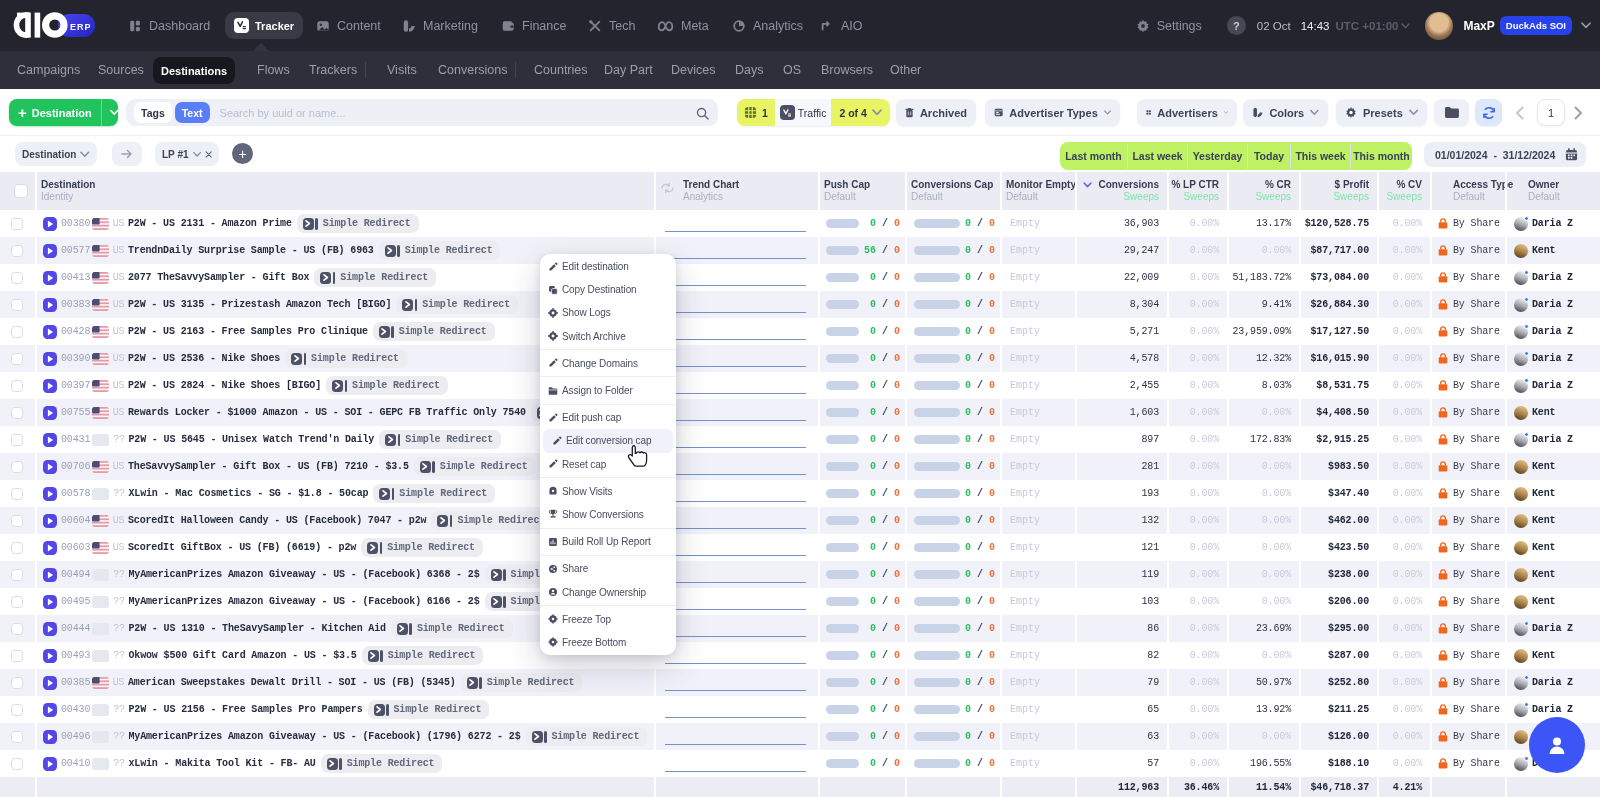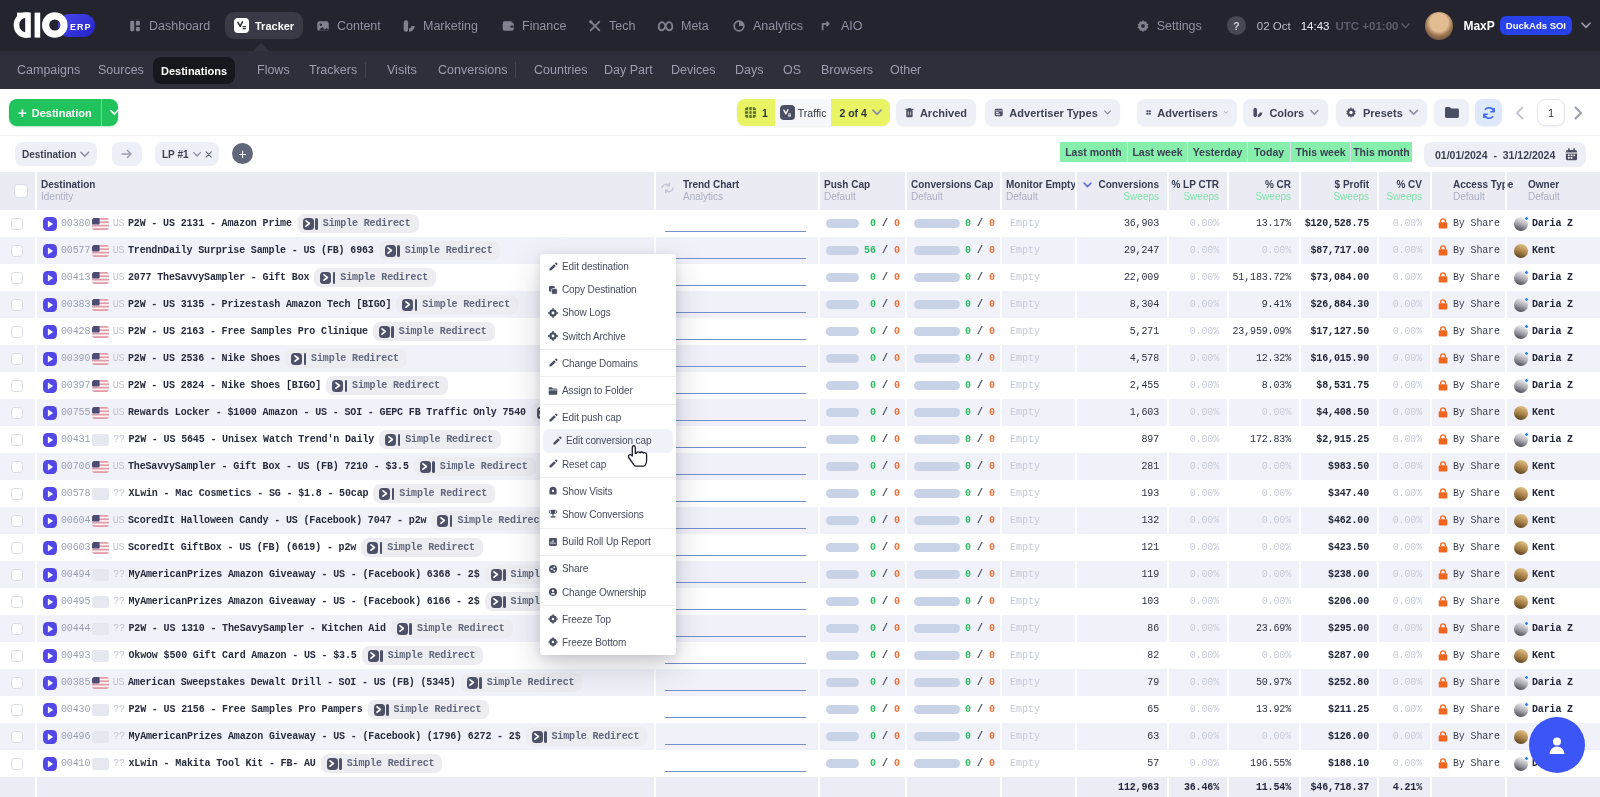--- a/index.html
+++ b/index.html
@@ -45,21 +45,21 @@
 .y2{background:#e9f464;padding:0 8px;gap:5px}
 .tbtn{position:absolute;top:10px;height:27px;background:#eef0f7;border-radius:8px;display:flex;align-items:center;gap:6px;padding:0 9px;font-size:11px;font-weight:bold;color:#3c4254;box-shadow:0 1px 2px rgba(40,40,80,.06);white-space:nowrap}
 .tbtn.ctr{justify-content:center;padding:0}
 .tbtn.blue{background:#dde8fb}
 .pgchev{position:absolute;top:17px}
 .pgbox{position:absolute;left:1537px;top:10px;width:28px;height:27px;background:#fff;border:1px solid #e4e7ef;border-radius:8px;display:flex;align-items:center;justify-content:center;font-size:11px;color:#2f3547;box-shadow:0 1px 2px rgba(40,40,80,.06)}
 .filters{position:absolute;left:0;top:136px;width:1600px;height:36px;background:#fff}
 .fchip{position:absolute;top:6px;height:24px;background:#eef0f7;border-radius:8px;display:flex;align-items:center;gap:4px;padding:0 7px;font-size:10px;font-weight:bold;color:#3c4254;white-space:nowrap}
 .fchip.ctr{justify-content:center;padding:0}
 .pluscirc{position:absolute;left:232px;top:7px;width:21px;height:21px;border-radius:50%;background:#61677a;color:#fff;font-size:14px;display:flex;align-items:center;justify-content:center}
-.dseg{position:absolute;left:1060px;top:6px;height:20px;background:#86efac;border-radius:0;display:flex;align-items:center;overflow:hidden}
+.dseg{position:absolute;left:1060px;top:6px;height:28px;background:#bef264;border-radius:8px;display:flex;align-items:center;overflow:hidden}
 .dseg span{display:inline-flex;align-items:center;justify-content:center;font-size:10.5px;font-weight:bold;color:#3c4254;height:25px;border-left:1px solid #dcdfe9;white-space:nowrap}
 .dseg span:first-child{border-left:none}
 .dchip{position:absolute;left:1424px;top:6px;width:162px;height:25px;background:#edeff6;border-radius:8px;display:flex;align-items:center;justify-content:space-between;padding:0 8px 0 11px;font-size:10.5px;font-weight:bold;color:#3c4254}
 .table{position:absolute;left:0;top:172px;width:1600px}
 .thead{display:flex;height:38px;background:#ebecf3}
 .th{position:relative;padding-top:6px}
 .th.c0{padding:0}
 .h1{font-size:10px;font-weight:bold;color:#363c52;line-height:13px;white-space:nowrap}
 .h2{font-size:10px;line-height:12px;white-space:nowrap}
 .df{color:#a9aec2}
@@ -129,21 +129,21 @@
 .num.gray{color:#c7cbd9}
 .num.bold{font-weight:bold;color:#22273a}
 .td.c11{padding-left:6px;gap:5px}
 .bys{font-family:"Liberation Mono",monospace;font-size:10px;color:#353a4c;letter-spacing:-.15px}
 .td.c12{padding-left:7px;gap:4px}
 .avx{width:14px;height:14px;border-radius:50%;position:relative;flex:none}
 .avd{background:linear-gradient(200deg,#ebebed 15%,#a8a8b0 52%,#4b4b55 90%)}
 .avk{background:linear-gradient(200deg,#dcba7e 15%,#a67f46 55%,#55401f 92%)}
 .avd .dot{position:absolute;right:-1px;top:-1px;width:5px;height:5px;border-radius:50%;background:#3b82f6;border:1px solid #fff}
 .own{font-family:"Liberation Mono",monospace;font-size:10px;font-weight:bold;color:#22273a;letter-spacing:-.15px}
-.menu{position:absolute;left:540px;top:254px;width:136px;background:#fff;border-radius:3px;box-shadow:0 12px 32px rgba(40,42,70,.22),0 2px 8px rgba(40,42,70,.12);padding:1px 0;z-index:30}
+.menu{position:absolute;left:540px;top:254px;width:136px;background:#fff;border-radius:10px;box-shadow:0 12px 32px rgba(40,42,70,.22),0 2px 8px rgba(40,42,70,.12);padding:1px 0;z-index:30}
 .mitem{height:23.2px;display:flex;align-items:center;gap:4px;padding-left:8px;font-size:10px;letter-spacing:-.1px;color:#474c5f;white-space:nowrap}
 .mitem.hov{background:#f1f2f9;border-radius:6px;margin:0 3px;padding-left:9px}
 .mi{width:10px;height:10px;flex:none}
 .mdiv{height:1px;background:#ededf2;margin:1.5px 0}
 .fab{position:absolute;left:1529px;top:717px;width:56px;height:56px;border-radius:50%;background:#3b55f6;display:flex;align-items:center;justify-content:center;z-index:40}
 .cursor{position:absolute;left:626px;top:444px;z-index:50}
 </style></head>
 <body>
 <div class="nav">
 <svg class="logosvg" width="92" height="27" viewBox="0 0 92 27">
@@ -278,20 +278,29 @@
   </div>
 <div class="toolbar">
 <div class="gbtn">
       <span class="gplus">+</span>
       <span>Destination</span>
       <span class="gsep"></span>
       <svg width="10" height="7" viewBox="0 0 10 7">
         <path d="M1 1.2 5 5.4 9 1.2" fill="none" stroke="#fff" stroke-width="1.8" stroke-linecap="round" stroke-linejoin="round"></path>
       </svg>
     </div>
+<div class="search">
+      <span class="tag tags">Tags</span>
+      <span class="tag text">Text</span>
+      <span class="ph">Search by uuid or name...</span>
+      <span class="magn"><svg width="13" height="13" viewBox="0 0 14 14">
+          <circle cx="6" cy="6" r="4.4" fill="none" stroke="#5f6574" stroke-width="1.5"></circle>
+          <path d="M9.4 9.4 13 13" stroke="#5f6574" stroke-width="1.5" stroke-linecap="round"></path>
+        </svg></span>
+    </div>
 <div class="ygroup">
       <span class="ysec y1">
         <svg width="13" height="13" viewBox="0 0 14 14">
           <rect x="1" y="1" width="12" height="12" rx="3.5" fill="#5c7030"></rect>
           <g stroke="#e9f464" stroke-width="1.2">
             <path d="M5.1 1v12M8.9 1v12M1 5.1h12M1 8.9h12"></path>
           </g>
         </svg>
         <b>1</b>
       </span>

